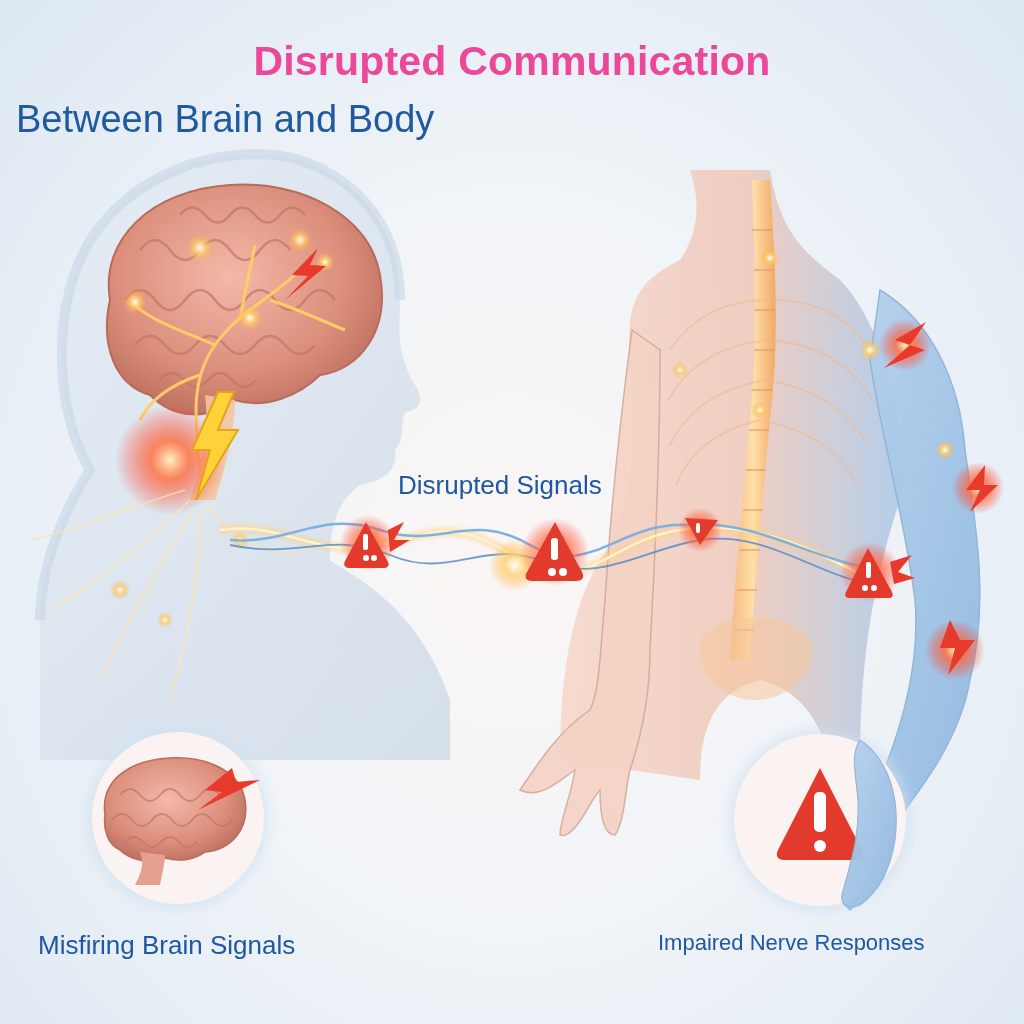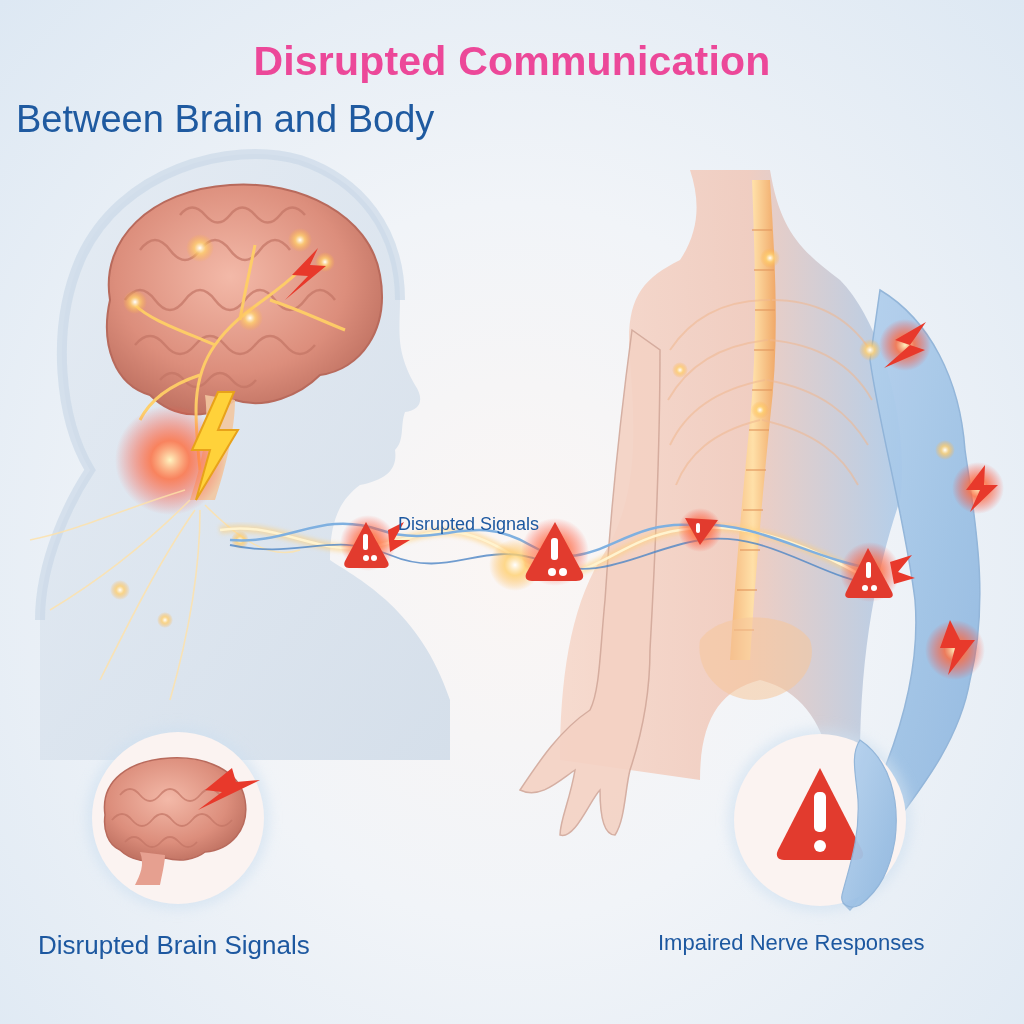--- a/index.html
+++ b/index.html
@@ -12,21 +12,21 @@
     position:absolute; left:0; width:1024px; top:38px; text-align:center;
     color:#ec4899; font-weight:bold; font-size:41px; letter-spacing:0.2px;
   }
   .subtitle {
     position:absolute; left:0; width:884px; top:98px; 
     color:#1f5aa0; font-size:38px;margin-left:16px;
   }
   .label {
     position:absolute; color:#1d58a0; font-size:26px; white-space:nowrap;
   }
-  .label-signals { left:398px; top:470px; font-size:18px;margin-top:44px; }
+  .label-signals { left:398px; top:470px; font-size:26px; }
   .label-brain { left:38px; top:930px; font-size:26px; }
   .label-nerve { left:658px; top:930px; font-size:22px; }
   svg.scene { position:absolute; left:0; top:0; }
 </style>
 </head>
 <body>
 
 <svg class="scene" width="1024" height="1024" viewBox="0 0 1024 1024">
   <defs>
     <radialGradient id="glowRed" cx="50%" cy="50%" r="50%">
@@ -230,14 +230,14 @@
       <circle cx="820" cy="846" r="6" fill="#fff"></circle>
     </g>
 
     <path d="M860,740 C890,760 900,800 895,840 C890,870 880,890 860,905 C850,910 840,905 842,895 C848,870 860,840 858,800 C856,775 850,755 860,740 Z" fill="url(#armFill)" stroke="#8fb3d8" stroke-width="1.2" opacity="0.95"></path>
   </g>
 </svg>
 
 <div class="title">Disrupted Communication</div>
 <div class="subtitle">Between Brain and Body</div>
 <div class="label label-signals">Disrupted Signals</div>
-<div class="label label-brain">Disrupted Brain Signals</div>
+<div class="label label-brain">Misfiring Brain Signals</div>
 <div class="label label-nerve">Impaired Nerve Responses</div>
 
 </body></html>

